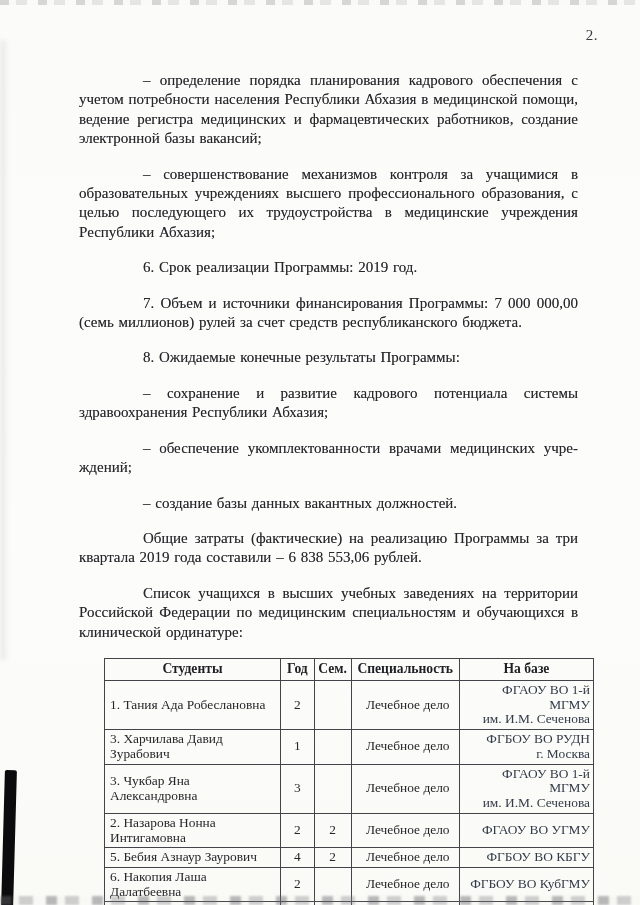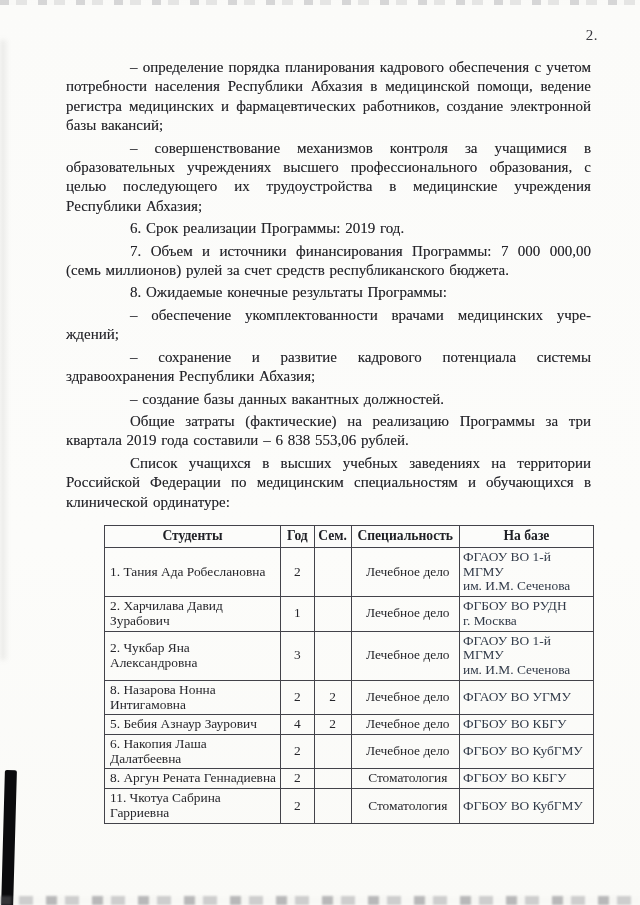--- a/index.html
+++ b/index.html
@@ -11,21 +11,21 @@
     overflow:hidden;
     font-family:"Liberation Serif","DejaVu Serif",serif;
     color:#26262b;
   }
   .page-number{
     position:absolute;top:27px;right:42px;
     font-size:15px;color:#3a3a40;letter-spacing:.5px;
   }
   .doc-body{position:absolute;left:63px;top:55px;width:531px;}
   .para{
-    margin:3px;
+    margin:16px;
     font-size:15px;line-height:19.4px;
     text-align:justify;text-indent:64px;
     text-shadow:0 0 .3px rgba(30,30,40,.45);
     word-spacing:1px;
     font-family:Liberation Serif, serif;
   }
   table.students-table{
     margin:13px 0 0 41px;
     width:490px;
     border-collapse:collapse;
@@ -43,21 +43,21 @@
   }
   .students-table th{
     font-weight:bold;font-size:13.6px;text-align:center;
     padding:3px 2px;color:#1e1f24;
   }
   .col-name{width:172px}.col-year{width:33px}.col-sem{width:36px}
   .col-spec{width:106px}.col-base{width:131px}
   td.cell-name{text-align:left;padding-left:5px;}
   td.cell-year,td.cell-sem{text-align:center;}
   td.cell-specialty{text-align:center;padding-left:8px;}
-  td.cell-base{text-align:left;white-space:pre-line;color:#323b49;}
+  td.cell-base{text-align:right;white-space:pre-line;color:#323b49;}
   td.cell-base.faint{color:#9aa0a7;}
   
   .artifact{position:absolute;pointer-events:none;}
   .art-top-band{
     left:0;top:0;width:640px;height:5px;
     background:repeating-linear-gradient(90deg,
       rgba(130,130,135,.30) 0 9px, rgba(220,220,220,.06) 9px 16px,
       rgba(150,150,155,.22) 16px 27px, rgba(235,235,235,.04) 27px 38px);
     filter:blur(.7px);
   }
@@ -84,22 +84,22 @@
 <div class="page">
   <div class="page-number">2.</div>
 
   <div class="doc-body">
     <div id="paragraphs">
         <p class="para">– определение порядка планирования кадрового обеспечения с учетом потребности населения Республики Абхазия в медицинской помощи, ведение регистра медицинских и фармацевтических работников, создание электронной базы вакансий;</p>
         <p class="para">– совершенствование механизмов контроля за учащимися в образовательных учреждениях высшего профессионального образования, с целью последующего их трудоустройства в медицинские учреждения Республики Абхазия;</p>
         <p class="para">6. Срок реализации Программы: 2019 год.</p>
         <p class="para">7. Объем и источники финансирования Программы: 7 000 000,00 (семь миллионов) рулей за счет средств республиканского бюджета.</p>
         <p class="para">8. Ожидаемые конечные результаты Программы:</p>
+        <p class="para">– сохранение и развитие кадрового потенциала системы здравоохранения Республики Абхазия;</p>
         <p class="para">– обеспечение укомплектованности врачами медицинских учре-ждений;</p>
-        <p class="para">– сохранение и развитие кадрового потенциала системы здравоохранения Республики Абхазия;</p>
         <p class="para">– создание базы данных вакантных должностей.</p>
         <p class="para">Общие затраты (фактические) на реализацию Программы за три квартала 2019 года составили – 6 838 553,06 рублей.</p>
         <p class="para">Список учащихся в высших учебных заведениях на территории Российской Федерации по медицинским специальностям и обучающихся в клинической ординатуре:</p>
       </div>
 
     <table class="students-table">
       <colgroup>
         <col class="col-name">
           <col class="col-year">
           <col class="col-sem">
@@ -118,37 +118,37 @@
       <tbody id="table-body">
           <tr>
             <td class="cell-name">1. Тания Ада Робеслановна</td>
             <td class="cell-year">2</td>
             <td class="cell-sem"></td>
             <td class="cell-specialty">Лечебное дело</td>
             <td class="cell-base">ФГАОУ ВО 1-й МГМУ
 им. И.М. Сеченова</td>
           </tr>
           <tr>
-            <td class="cell-name">2. Харчилава Давид Зурабович</td>
+            <td class="cell-name">3. Харчилава Давид Зурабович</td>
             <td class="cell-year">1</td>
             <td class="cell-sem"></td>
             <td class="cell-specialty">Лечебное дело</td>
             <td class="cell-base">ФГБОУ ВО РУДН
 г. Москва</td>
           </tr>
           <tr>
-            <td class="cell-name">2. Чукбар Яна Александровна</td>
+            <td class="cell-name">3. Чукбар Яна Александровна</td>
             <td class="cell-year">3</td>
             <td class="cell-sem"></td>
             <td class="cell-specialty">Лечебное дело</td>
             <td class="cell-base">ФГАОУ ВО 1-й МГМУ
 им. И.М. Сеченова</td>
           </tr>
           <tr>
-            <td class="cell-name">8. Назарова Нонна Интигамовна</td>
+            <td class="cell-name">2. Назарова Нонна Интигамовна</td>
             <td class="cell-year">2</td>
             <td class="cell-sem">2</td>
             <td class="cell-specialty">Лечебное дело</td>
             <td class="cell-base">ФГАОУ ВО УГМУ</td>
           </tr>
           <tr>
             <td class="cell-name">5. Бебия Азнаур Заурович</td>
             <td class="cell-year">4</td>
             <td class="cell-sem">2</td>
             <td class="cell-specialty">Лечебное дело</td>

